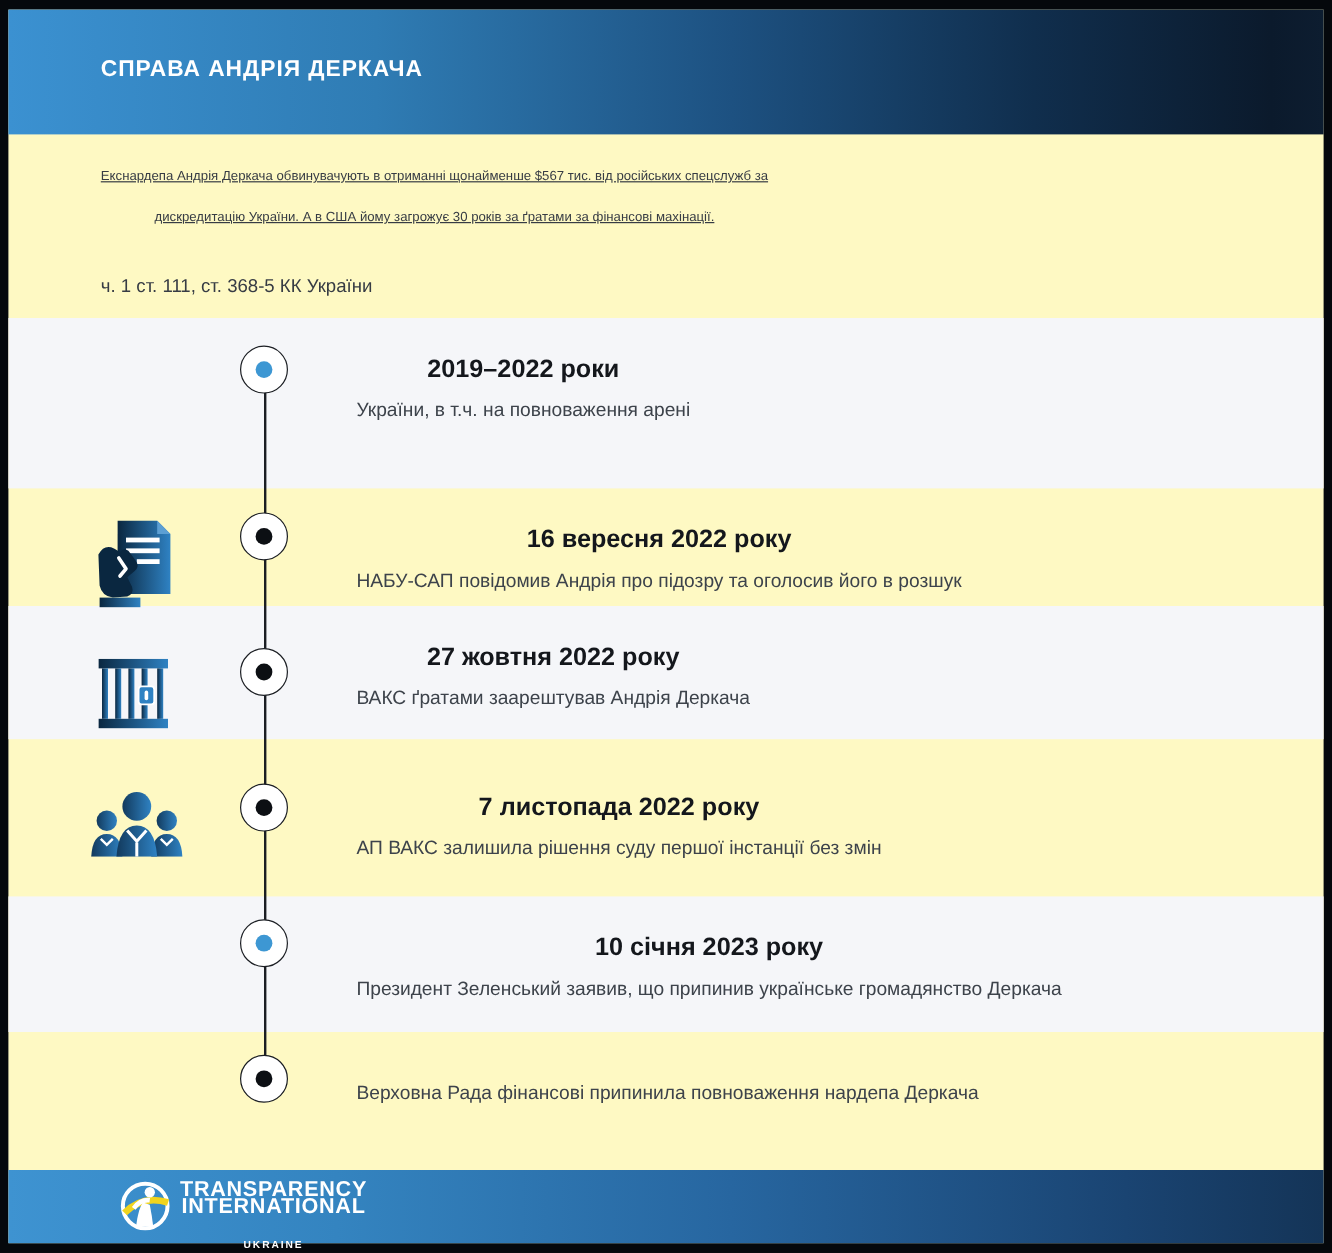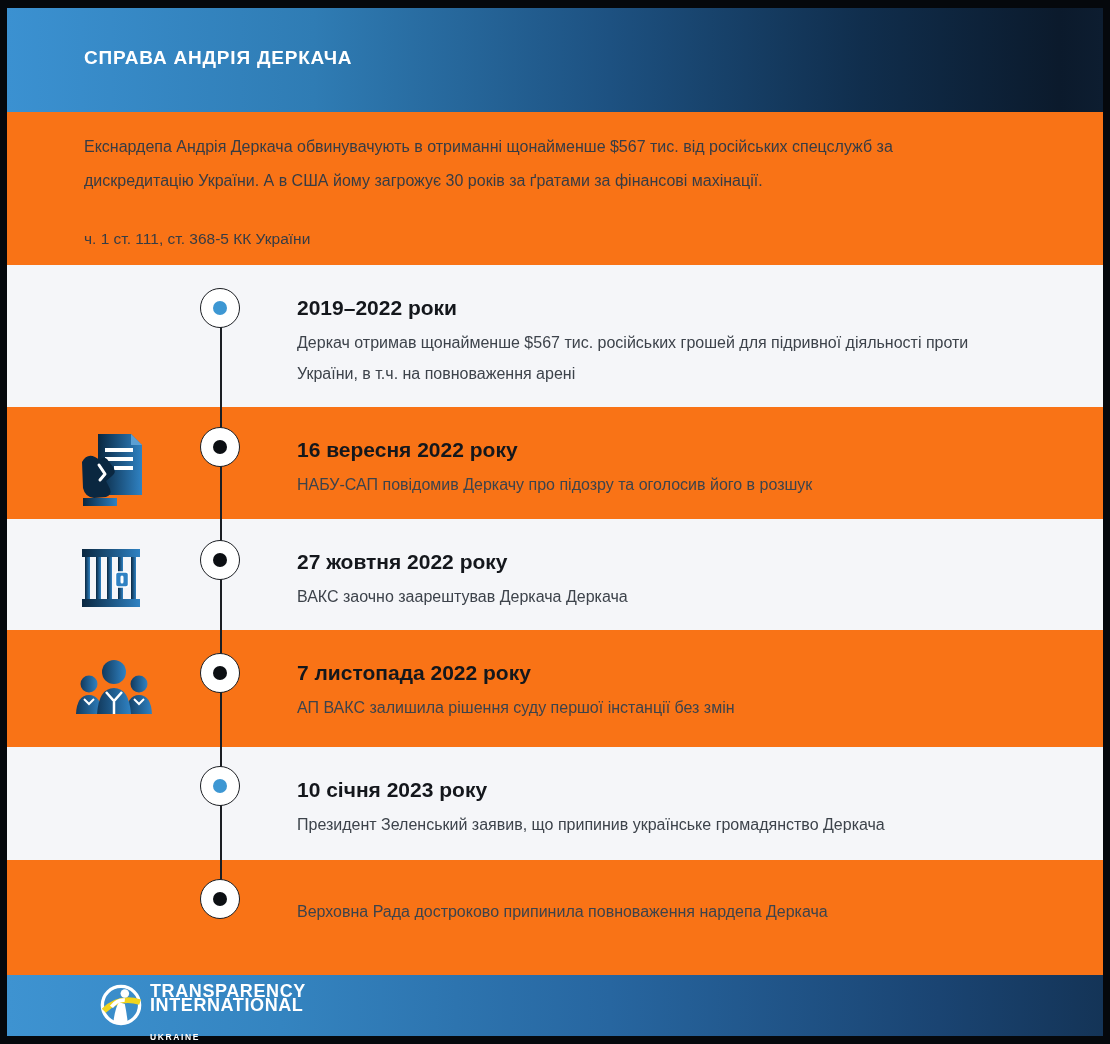--- a/index.html
+++ b/index.html
@@ -1,42 +1,42 @@
 <!DOCTYPE html>
 <html><head>
 <meta charset="utf-8">
 <style>
   html,body { margin:0; padding:0; background:#05080c; }
   .frame {
     position:relative; width:1110px; height:1044px; background:#05080c;
     font-family:"Liberation Sans", sans-serif; overflow:hidden;
   }
-  .page { position:absolute; left:7px; top:8px; width:1096px; height:1028px; background:#f97316; }
+  .page { position:absolute; left:7px; top:8px; width:1096px; height:1028px; background:#fef9c3;text-align:center; }
 
   
   .banner {
     position:absolute; left:0; top:0; width:1096px; height:104px;
     background:linear-gradient(90deg,#3b91d1 0%, #2f7cb4 28%, #1d5181 55%, #102e4d 78%, #0b1a2c 96%, #0d1d30 100%);
   }
   .banner-title {
     position:absolute; left:77px; top:39px; margin:0;
     color:#ffffff; font-size:19px; font-weight:bold; letter-spacing:0.8px;
   }
 
   
-  .intro { position:absolute; left:77px; top:122px; color:#373c44; font-size:16px; }
+  .intro { position:absolute; left:77px; top:122px; color:#373c44; font-size:11px;text-decoration:underline; }
   .intro-line { line-height:34px; white-space:nowrap; }
   .law { position:absolute; left:77px; top:222px; color:#373c44; font-size:15.5px; white-space:nowrap; }
 
   
   .row { position:absolute; left:0; width:1096px; }
   .row.gray { background:#f5f6f9; }
   .row-1 { top:257px; height:142px; }
   .row-2 { top:399px; height:112px; }
-  .row-3 { top:511px; height:111px; }
+  .row-3 { top:497px; height:111px; }
   .row-4 { top:622px; height:117px; }
   .row-5 { top:739px; height:113px; }
   .row-6 { top:852px; height:115px; }
 
   .tline { position:absolute; left:213px; top:301px; width:2px; height:591px; background:#1b1e23; }
 
   .marker {
     position:absolute; left:193px; width:38px; height:38px; background:#ffffff;
     border:1.5px solid #1b1e23; border-radius:50%;
   }
@@ -81,57 +81,56 @@
     <div class="intro">
       <div class="intro-line">Екснардепа Андрія Деркача обвинувачують в отриманні щонайменше $567 тис. від російських спецслужб за</div>
       <div class="intro-line">дискредитацію України. А в США йому загрожує 30 років за ґратами за фінансові махінації.</div>
     </div>
     <div class="law">ч. 1 ст. 111, ст. 368-5 КК України</div>
 
     <div class="row row-1 gray">
       <div class="content">
         <p class="event-date">2019–2022 роки</p>
         <div class="event-desc">
-          <div class="desc-line">Деркач отримав щонайменше $567 тис. російських грошей для підривної діяльності проти</div>
           <div class="desc-line">України, в т.ч. на повноваження арені</div>
         </div>
       </div>
     </div>
 
     <div class="row row-2">
       <div class="content">
         <p class="event-date">16 вересня 2022 року</p>
-        <div class="event-desc">НАБУ-САП повідомив Деркачу про підозру та оголосив його в розшук</div>
+        <div class="event-desc">НАБУ-САП повідомив Андрія про підозру та оголосив його в розшук</div>
       </div>
     </div>
 
     <div class="row row-3 gray">
       <div class="content">
         <p class="event-date">27 жовтня 2022 року</p>
-        <div class="event-desc">ВАКС заочно заарештував Деркача Деркача</div>
+        <div class="event-desc">ВАКС ґратами заарештував Андрія Деркача</div>
       </div>
     </div>
 
     <div class="row row-4">
       <div class="content">
         <p class="event-date">7 листопада 2022 року</p>
         <div class="event-desc">АП ВАКС залишила рішення суду першої інстанції без змін</div>
       </div>
     </div>
 
     <div class="row row-5 gray">
       <div class="content">
         <p class="event-date">10 січня 2023 року</p>
         <div class="event-desc">Президент Зеленський заявив, що припинив українське громадянство Деркача</div>
       </div>
     </div>
 
     <div class="row row-6">
       <div class="content">
-        <div class="event-desc">Верховна Рада достроково припинила повноваження нардепа Деркача</div>
+        <div class="event-desc">Верховна Рада фінансові припинила повноваження нардепа Деркача</div>
       </div>
     </div>
 
     <div class="tline"></div>
     <div class="marker m1">
         <div class="dot dot-blue"></div>
       </div>
     <div class="marker m2">
         <div class="dot dot-dark"></div>
       </div>

